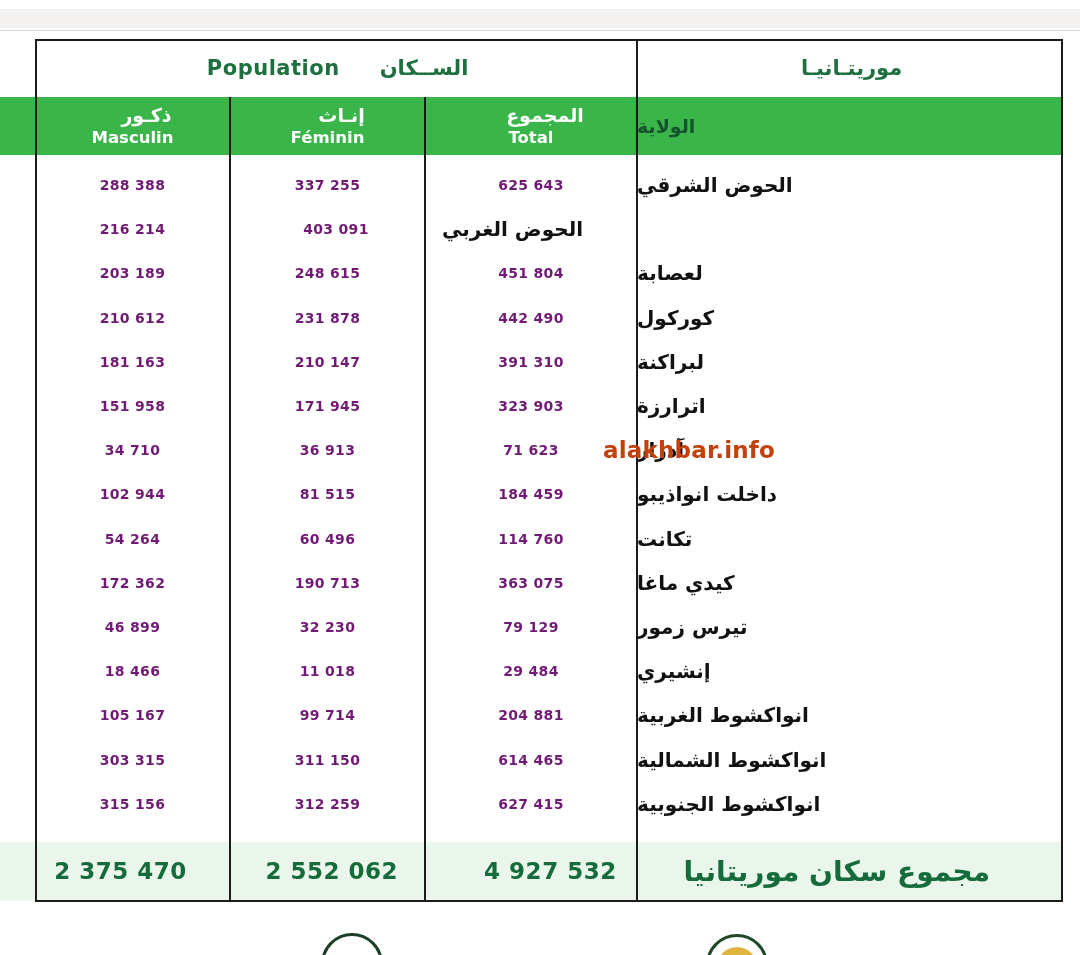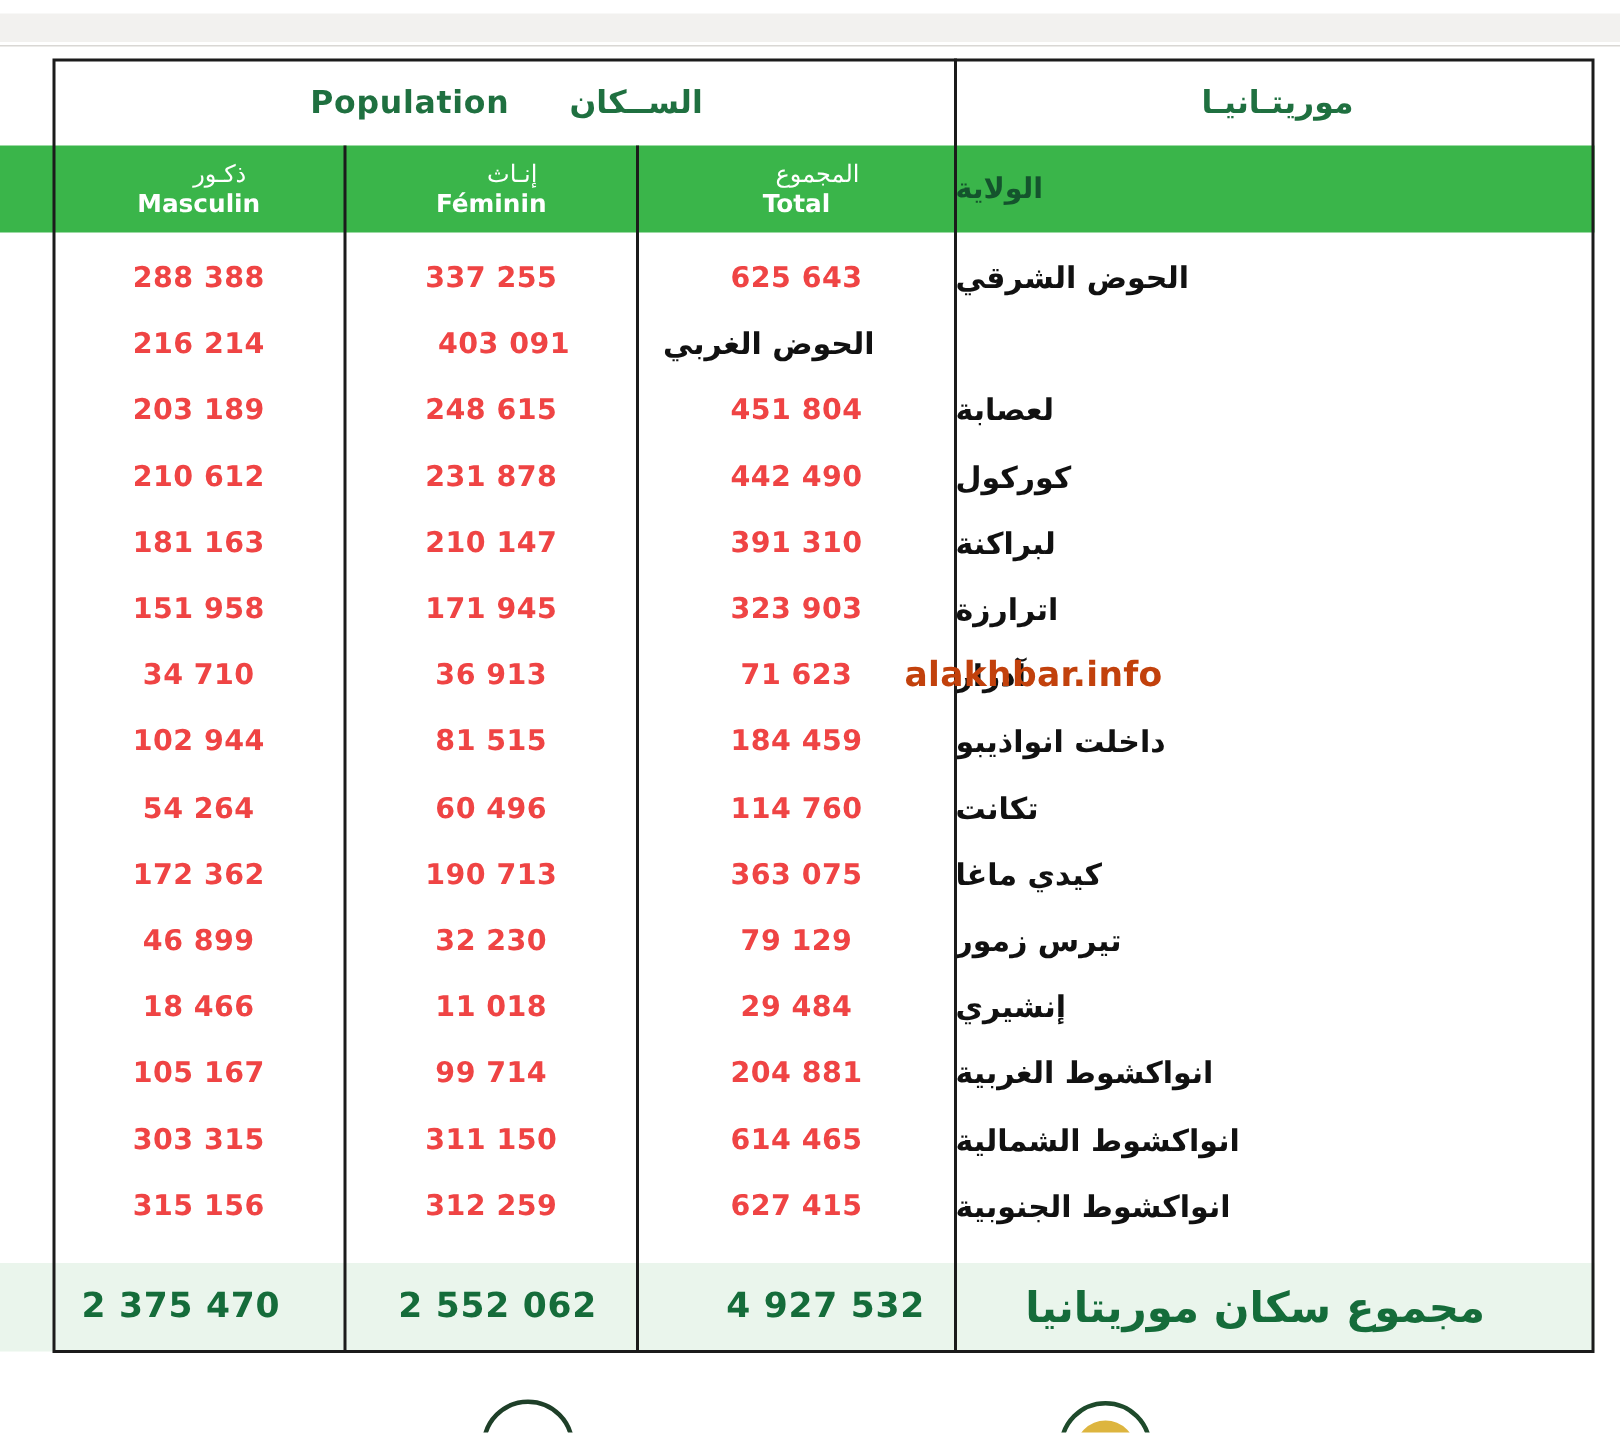--- a/index.html
+++ b/index.html
@@ -35,28 +35,28 @@
 
   
   .title-row{height:58px;}
   .title-left{width:610px;display:flex;align-items:center;justify-content:center;gap:40px;}
   .title-text{font-size:21px;font-weight:bold;color:var(--titlegreen,#1f7040);letter-spacing:.5px;}
   .title-right{width:426px;display:flex;align-items:center;justify-content:center;}
 
   
   .head-row{height:58px;}
   .head-cell{flex-direction:column;line-height:1.25;color:#ffffff;text-align:center;}
-  .hdr-ar{font-size:16px;font-weight:normal;margin-left:28px;}
+  .hdr-ar{font-size:19px;font-weight:bold;margin-left:28px;}
   .hdr-fr{font-size:16.5px;font-weight:bold;}
   .head-wilaya{justify-content:flex-end;padding-right:62px;font-size:19px;font-weight:bold;color:#14532d;}
 
   
   .table-body{padding-top:8px;}
   .data-row{height:44.2px;}
-  .num{font-size:19px;font-weight:600;color:#ef4444;letter-spacing:.3px;text-align:right;}
+  .num{font-size:14px;font-weight:600;color:#701a75;letter-spacing:.3px;text-align:right;}
   .wilaya{justify-content:flex-end;padding-right:48px;font-size:20px;font-weight:bold;color:#111;}
 
   
   .spacer-row{height:16px;}
   .total-row{height:59px;gap:40px;}
   .num-total{font-size:23px;font-weight:bold;color:var(--totalgreen,#156c3a);letter-spacing:.5px;}
   .total-label{justify-content:flex-end;padding-right:46px;font-size:28px;font-weight:bold;
                color:var(--totalgreen,#156c3a);}
 
   

